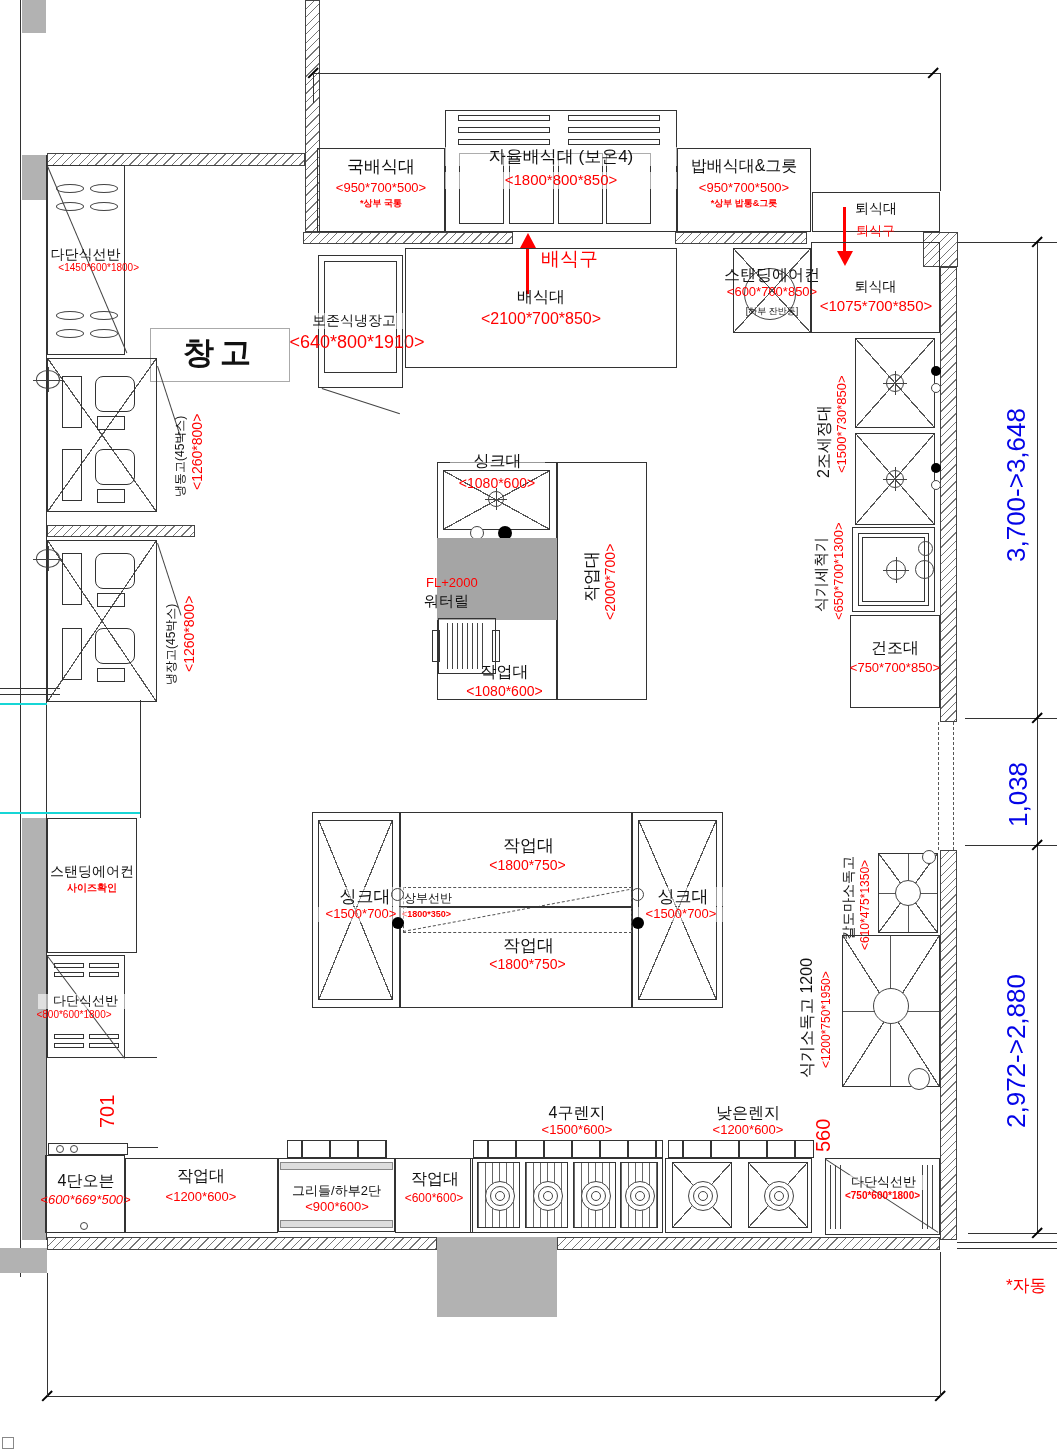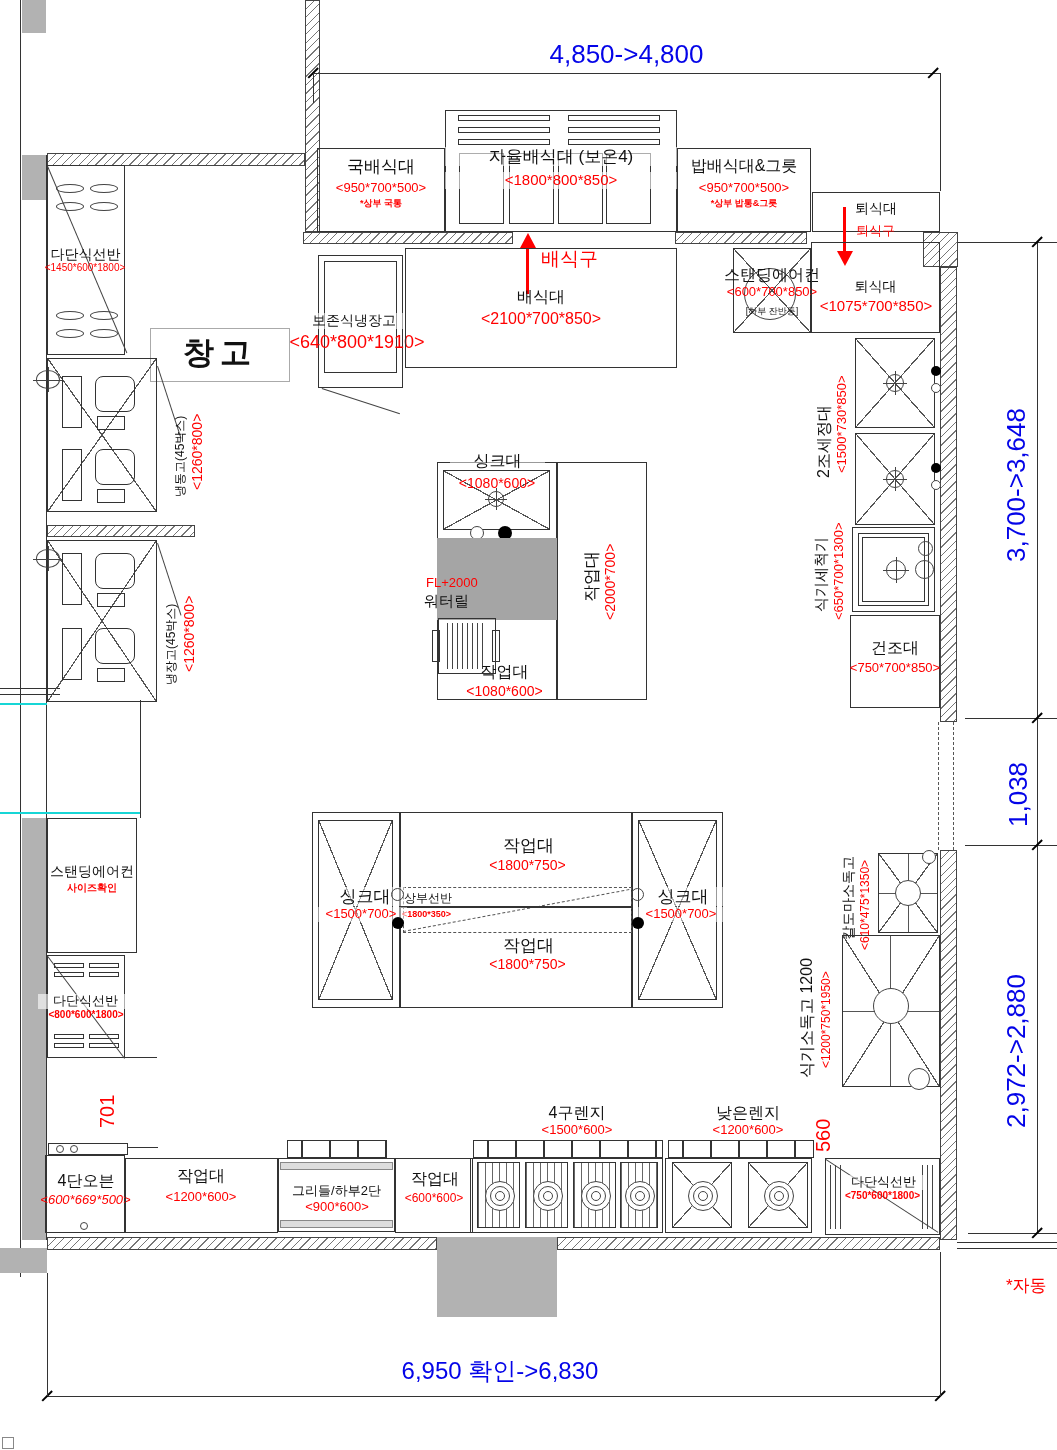--- a/index.html
+++ b/index.html
@@ -89,60 +89,58 @@
   <div class="hl" style="left:957px;top:1248px;width:100px;"></div>
   <div class="box thin" style="left:2px;top:1437px;width:12px;height:12px;"></div>
   <div class="crossc" style="left:36px;top:370px;width:24px;height:19px;"></div>
   <div class="crossc" style="left:36px;top:549px;width:24px;height:19px;"></div>
 
   <div class="hl" style="left:313px;top:73px;width:627px;"></div>
   <div class="tick" style="left:306px;top:72px;"></div>
   <div class="tick" style="left:926px;top:72px;"></div>
   <div class="vl" style="left:313px;top:73px;height:30px;"></div>
   <div class="vl" style="left:940px;top:73px;height:118px;"></div>
-  <div class="lbl blue" style="left:313px;top:40px;width:627px;font-size:26px;">4,850-&gt;4,800</div>
 
   <div class="vl" style="left:1037px;top:242px;height:991px;"></div>
   <div class="hl" style="left:958px;top:242px;width:99px;"></div>
   <div class="hl" style="left:965px;top:718px;width:92px;"></div>
   <div class="hl" style="left:965px;top:845px;width:92px;"></div>
   <div class="hl" style="left:968px;top:1233px;width:89px;"></div>
   <div class="tick" style="left:1030px;top:241px;"></div>
   <div class="tick" style="left:1030px;top:717px;"></div>
   <div class="tick" style="left:1030px;top:844px;"></div>
   <div class="tick" style="left:1030px;top:1232px;"></div>
   <div class="vlbl blue" style="left:1003px;top:562px;font-size:26px;">3,700-&gt;3,648</div>
   <div class="vlbl blue" style="left:1005px;top:827px;font-size:26px;">1,038</div>
   <div class="vlbl blue" style="left:1003px;top:1128px;font-size:26px;">2,972-&gt;2,880</div>
 
   <div class="hl" style="left:47px;top:1396px;width:893px;"></div>
   <div class="tick" style="left:40px;top:1395px;"></div>
   <div class="tick" style="left:933px;top:1395px;"></div>
   <div class="vl" style="left:47px;top:1273px;height:123px;"></div>
   <div class="vl" style="left:940px;top:1252px;height:144px;"></div>
-  <div class="lbl blue" style="left:300px;top:1358px;width:400px;font-size:24px;">6,950 확인-&gt;6,830</div>
 
   <div class="vlbl red" style="left:97px;top:1128px;font-size:20px;">701</div>
   <div class="hl" style="left:122px;top:1057px;width:35px;"></div>
   <div class="vlbl red" style="left:813px;top:1152px;font-size:20px;">560</div>
   <div class="lbl red left" style="left:1006px;top:1276px;width:60px;font-size:17px;">*자동</div>
 
   <div class="box" style="left:47px;top:165px;width:78px;height:190px;">
     <div class="oval" style="left:8px;top:18px;width:28px;height:9px;"></div>
     <div class="oval" style="left:42px;top:18px;width:28px;height:9px;"></div>
     <div class="oval" style="left:8px;top:36px;width:28px;height:9px;"></div>
     <div class="oval" style="left:42px;top:36px;width:28px;height:9px;"></div>
     <div class="oval" style="left:8px;top:145px;width:28px;height:9px;"></div>
     <div class="oval" style="left:42px;top:145px;width:28px;height:9px;"></div>
     <div class="oval" style="left:8px;top:163px;width:28px;height:9px;"></div>
     <div class="oval" style="left:42px;top:163px;width:28px;height:9px;"></div>
   </div>
   <div class="diag" style="left:48px;top:166px;width:203px;transform:rotate(67deg);"></div>
   <div class="lbl" style="left:38px;top:247px;width:95px;font-size:14px;">다단식선반</div>
-  <div class="lbl red" style="left:31px;top:262px;width:108px;font-size:10px;">&lt;1450*600*1800&gt;</div>
+  <div class="lbl red" style="left:31px;top:262px;width:108px;font-size:10px;text-align:right;">&lt;1450*600*1800&gt;</div>
 
   <div class="box thin" style="left:150px;top:328px;width:140px;height:54px;border-color:#aaa;"></div>
   <div class="lbl" style="left:150px;top:336px;width:140px;font-size:31px;font-weight:bold;letter-spacing:6px;">창고</div>
 
   <div class="xbox" style="left:47px;top:358px;width:110px;height:154px;"></div>
   <div class="box" style="left:62px;top:376px;width:20px;height:52px;"></div>
   <div class="box" style="left:95px;top:376px;width:40px;height:36px;border-radius:8px;"></div>
   <div class="box" style="left:97px;top:416px;width:28px;height:14px;"></div>
   <div class="box" style="left:62px;top:449px;width:20px;height:52px;"></div>
   <div class="box" style="left:95px;top:449px;width:40px;height:36px;border-radius:8px;"></div>
@@ -294,21 +292,21 @@
     <div class="slat" style="left:41px;top:7px;width:30px;height:5px;"></div>
     <div class="slat" style="left:6px;top:16px;width:30px;height:5px;"></div>
     <div class="slat" style="left:41px;top:16px;width:30px;height:5px;"></div>
     <div class="slat" style="left:6px;top:78px;width:30px;height:5px;"></div>
     <div class="slat" style="left:41px;top:78px;width:30px;height:5px;"></div>
     <div class="slat" style="left:6px;top:87px;width:30px;height:5px;"></div>
     <div class="slat" style="left:41px;top:87px;width:30px;height:5px;"></div>
   </div>
   <div class="diag" style="left:48px;top:956px;width:128px;transform:rotate(53deg);"></div>
   <div class="lbl" style="left:38px;top:994px;width:95px;font-size:13px;background:rgba(255,255,255,.6);">다단식선반</div>
-  <div class="lbl red" style="left:36px;top:1009px;width:100px;font-size:10px;font-weight:bold;">&lt;800*600*1800&gt;</div>
+  <div class="lbl red" style="left:24px;top:1009px;width:100px;font-size:10px;font-weight:normal;">&lt;800*600*1800&gt;</div>
 
   <div class="box" style="left:48px;top:1143px;width:80px;height:12px;"></div>
   <div class="circ nofill" style="left:56px;top:1145px;width:8px;height:8px;"></div>
   <div class="circ nofill" style="left:70px;top:1145px;width:8px;height:8px;"></div>
   <div class="hl" style="left:128px;top:1147px;width:30px;"></div>
   <div class="box" style="left:45px;top:1155px;width:80px;height:78px;"></div>
   <div class="circ nofill" style="left:80px;top:1222px;width:8px;height:8px;"></div>
   <div class="lbl" style="left:47px;top:1172px;width:78px;font-size:16px;">4단오븐</div>
   <div class="lbl red" style="left:28px;top:1193px;width:115px;font-size:13px;font-style:italic;">&lt;600*669*500&gt;</div>
 

